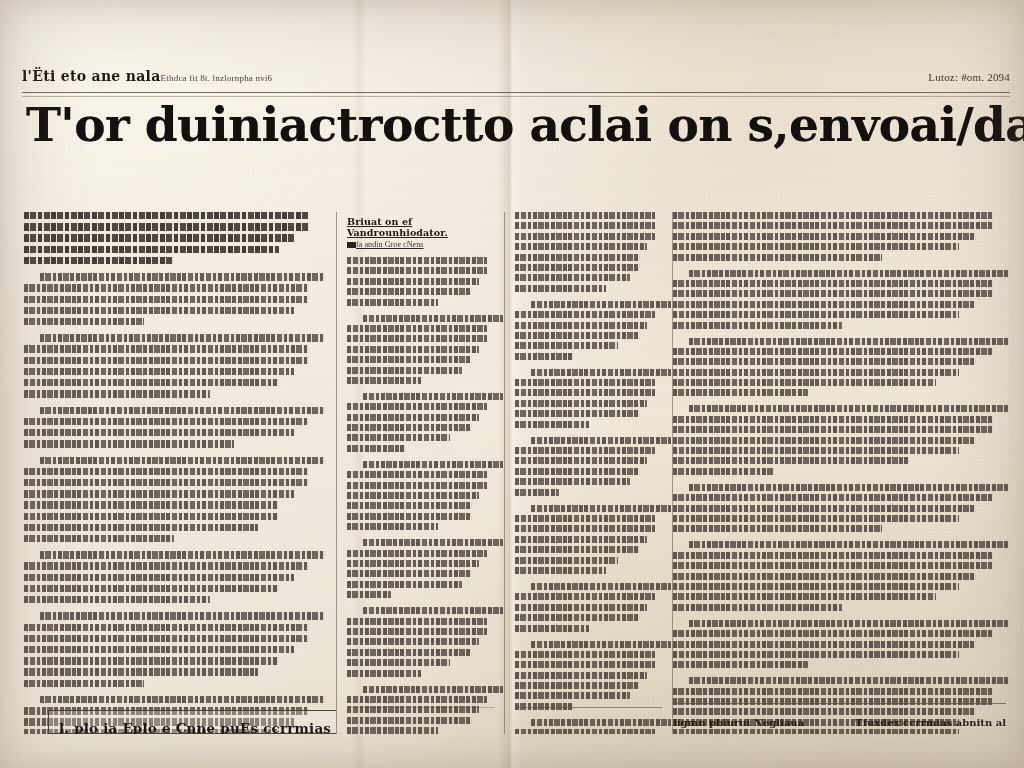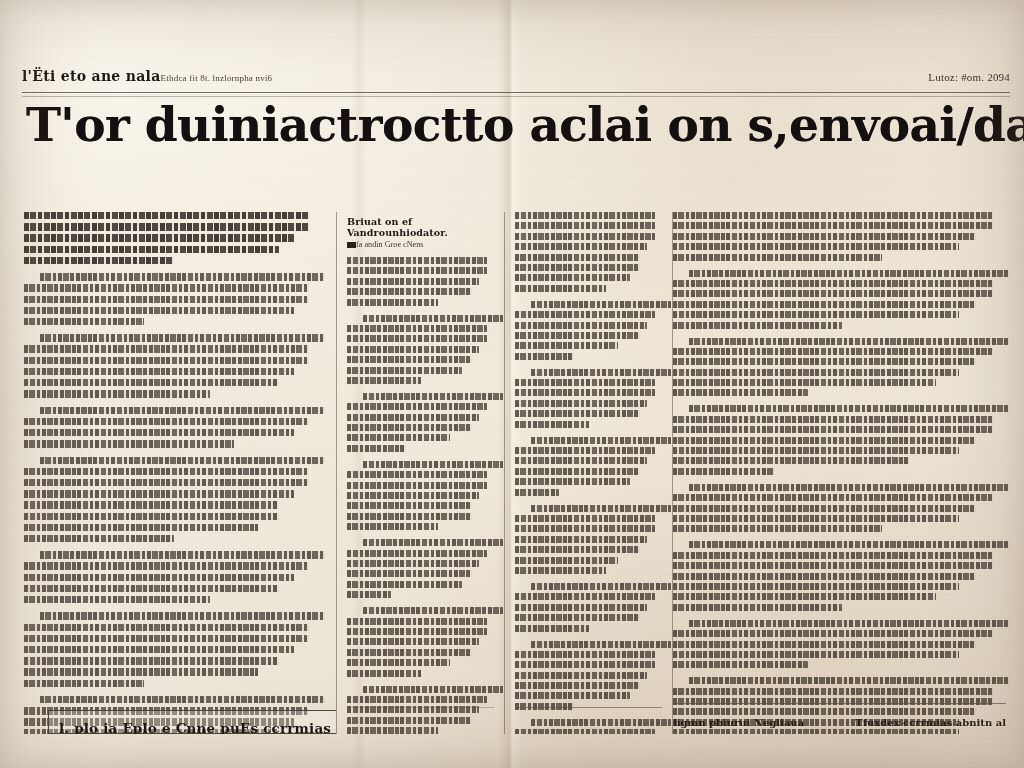--- a/index.html
+++ b/index.html
@@ -102,21 +102,21 @@
     width:1px;align-self:stretch;background:#6a5d50;opacity:.6;margin:0 18px 0 0;
   }
   .deck-b{margin-left:4px;}
 
   
   .cols{
     position:absolute;left:24px;right:14px;top:212px;bottom:34px;
     display:flex;
   }
   .col{position:relative;box-sizing:border-box;overflow:hidden;}
-  .col + .col{border-left:1px solid rgba(95,83,70,.55);}
+  .col + .col{border-left:1px solid rgba(95,83,70,.55);text-decoration:underline;}
   .col-1{width:312px;padding-right:12px;}
   .col-2{width:168px;padding:0 10px;}
   .col-3{width:168px;padding:0 10px;}
   .col-4{flex:1;}
 
   
   .para{margin:0 0 9px 0;}
   .ln{
     display:block;height:7px;margin-bottom:3.4px;border-radius:.5px;
     background:

